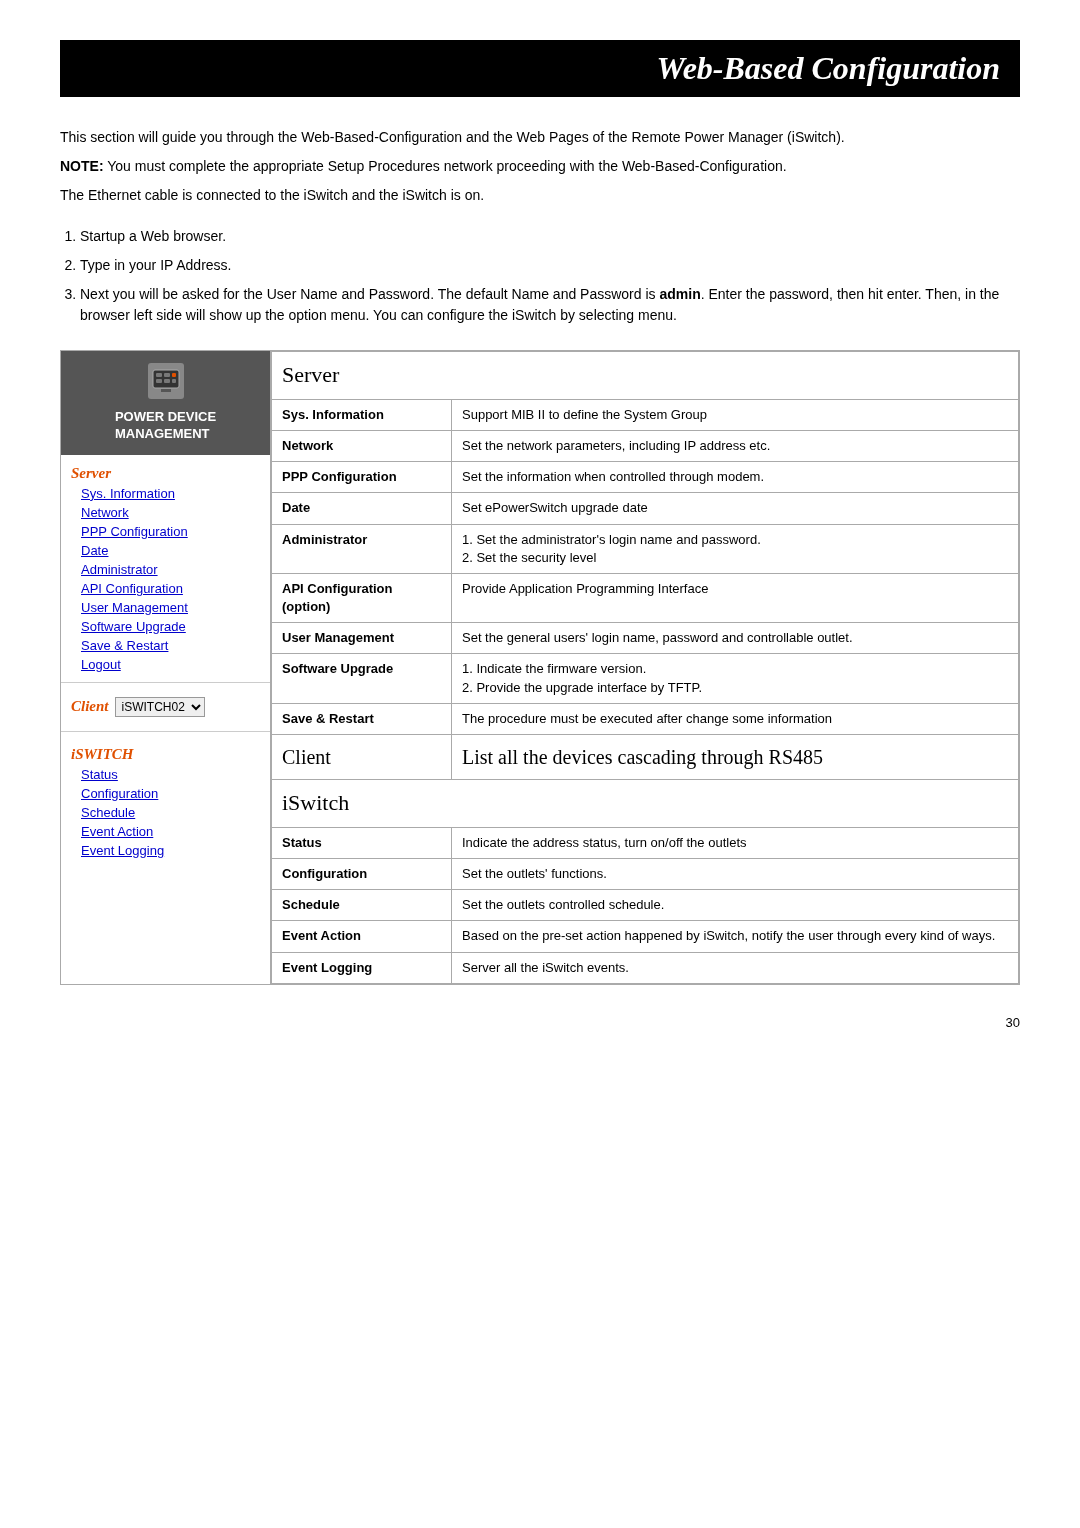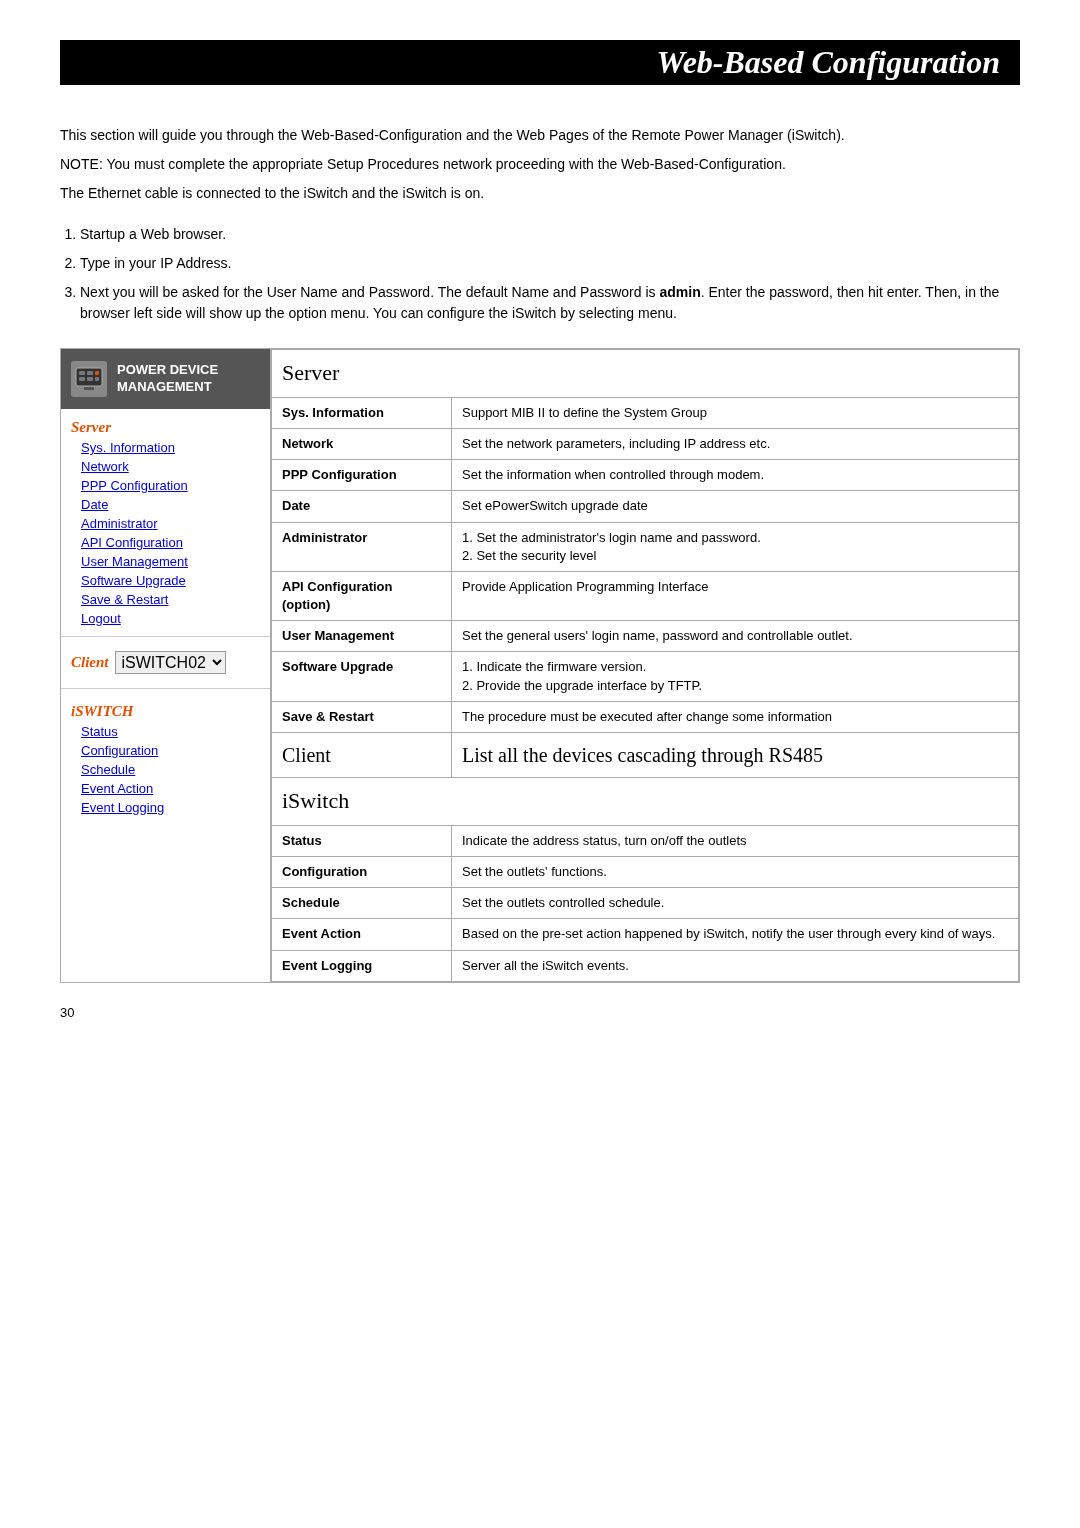--- a/index.html
+++ b/index.html
@@ -9,41 +9,41 @@
       background: #fff;
       color: #000;
       width: 1080px;
       min-height: 1528px;
       padding: 40px 60px;
     }
 
     .page-header {
       background: #000;
       text-align: right;
-      padding: 4px 20px;
-      margin-bottom: 40px;
+      padding: 10px 20px;
+      margin-bottom: 30px;
     }
     .page-header h1 {
       color: #fff;
       font-size: 32px;
       font-style: italic;
       font-weight: bold;
       font-family: Georgia, serif;
     }
 
     .intro-text {
       margin-bottom: 8px;
       line-height: 1.5;
     }
     .intro-note {
       margin-bottom: 8px;
       line-height: 1.5;
     }
     .intro-note strong {
-      font-weight: normal;
+      font-weight: bold;
     }
     .intro-cable {
       margin-bottom: 20px;
       line-height: 1.5;
     }
 
     .steps {
       margin-bottom: 24px;
       padding-left: 20px;
     }
@@ -65,20 +65,21 @@
       border-right: 1px solid #aaa;
       background: #fff;
     }
 
     .sidebar-logo {
       background: #555;
       padding: 12px 10px;
       display: flex;
       align-items: center;
       gap: 10px;
+      flex-direction: column;
     }
     .sidebar-logo-icon {
       width: 36px;
       height: 36px;
       background: #888;
       border-radius: 3px;
       display: flex;
       align-items: center;
       justify-content: center;
     }
@@ -117,21 +118,21 @@
       cursor: pointer;
     }
 
     .sidebar-client {
       padding: 6px 10px;
       display: flex;
       align-items: center;
       gap: 6px;
     }
     .sidebar-client select {
-      font-size: 16px;
+      font-size: 12px;
       border: 1px solid #999;
       padding: 1px 2px;
     }
 
     .sidebar-divider {
       border-top: 1px solid #ccc;
       margin: 4px 0;
     }
 
     
@@ -171,22 +172,22 @@
     .sub-section-heading-row td {
       font-size: 20px;
       font-weight: normal;
       font-family: Georgia, serif;
       border-bottom: 1px solid #aaa;
       padding: 8px 10px;
       background: #fff;
     }
 
     .page-number {
-      text-align: left;
-      margin-top: 22px;
+      text-align: right;
+      margin-top: 30px;
       font-size: 13px;
     }
   </style>
 </head>
 <body>
 
 <div class="page-header">
   <h1>Web-Based Configuration</h1>
 </div>
 

